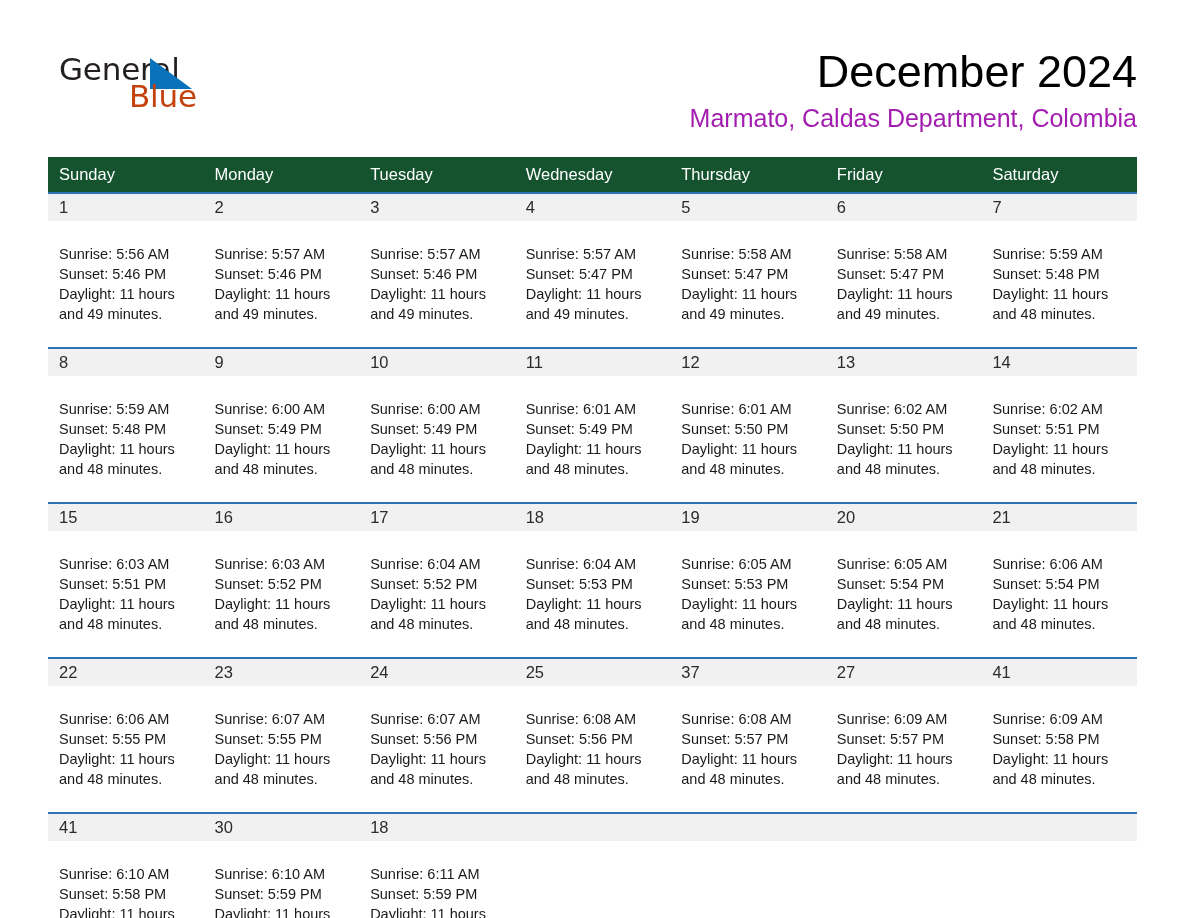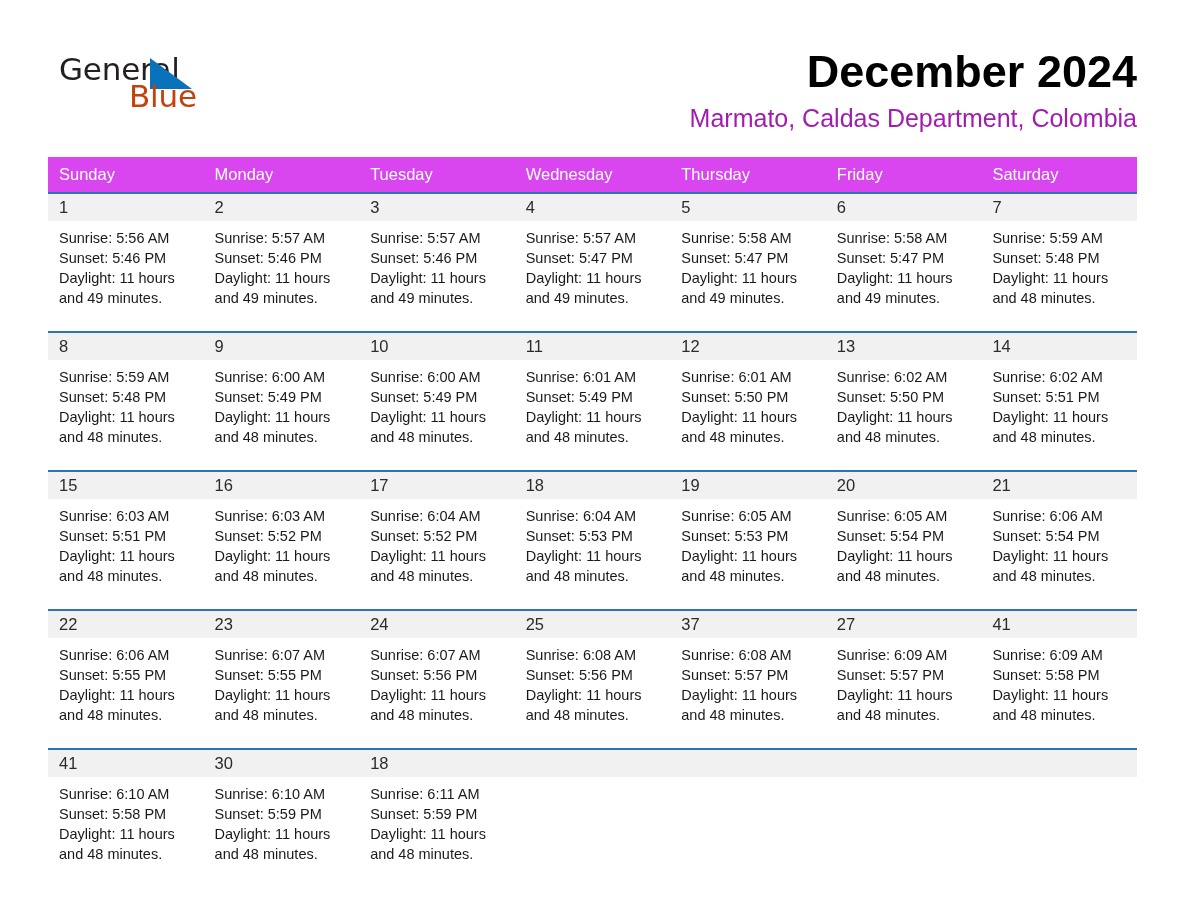--- a/index.html
+++ b/index.html
@@ -70,21 +70,21 @@
 
   .title-block {
     position: absolute;
     right: 51px;
     top: 46px;
     text-align: right;
   }
   .month-title {
     font-size: 45px;
     line-height: 52px;
-    font-weight: 700;
+    font-weight: 400;
     color: #000000;
     white-space: nowrap;
   }
   .location-title {
     font-size: 25px;
     line-height: 32px;
     font-weight: 400;
     color: #a21caf;
     white-space: nowrap;
     margin-top: 4px;
@@ -98,21 +98,21 @@
     width: 1089px;
   }
   .cal-table {
     width: 1089px;
     border-collapse: collapse;
     table-layout: fixed;
   }
   .cal-table col { width: 155.57px; }
 
   thead th {
-    background: #d946ef;
+    background: #14532d;
     color: #ffffff;
     font-size: 16.5px;
     font-weight: 400;
     text-align: left;
     padding: 7px 0 8px 11px;
     line-height: 20px;
     border: none;
   }
 
   tbody tr.week-row > td {
@@ -134,21 +134,21 @@
   .daynum {
     background: #f1f1f1;
     height: 27px;
     line-height: 27px;
     padding-left: 11px;
     font-size: 16.5px;
     color: #2b2b2b;
   }
   .daynum.empty { color: transparent; }
   .cell-body {
-    padding: 7px 8px 4px 11px;
+    padding: 23px 8px 4px 11px;
     font-size: 14.5px;
     line-height: 20px;
     color: #1a1a1a;
   }
   .cell-body div { white-space: nowrap; }
   .cell-body div.wrap { white-space: normal; }
 </style>
 </head>
 <body>
 

